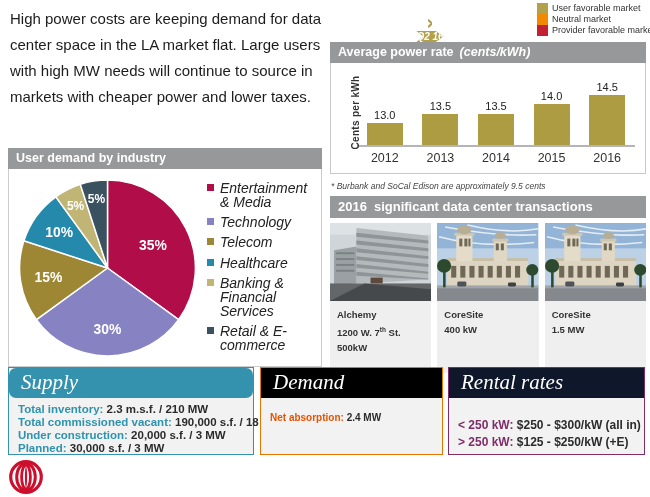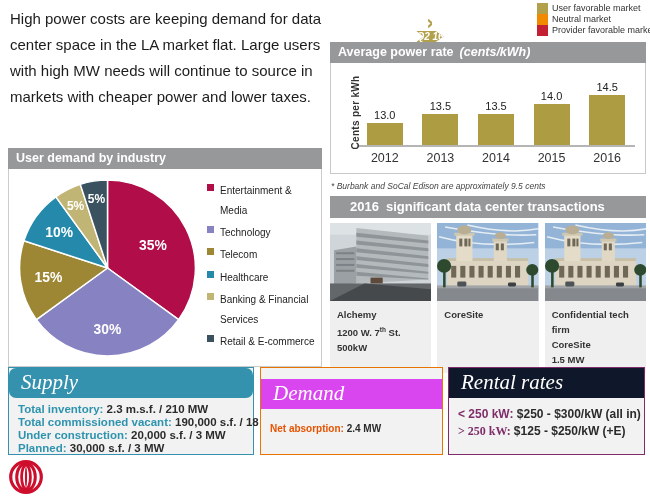--- a/index.html
+++ b/index.html
@@ -32,52 +32,52 @@
   .bar-col{flex:1;display:flex;flex-direction:column;align-items:center;justify-content:flex-end;}
   .bar-val{font-size:11px;color:#222;margin-bottom:2px;}
   .bar{width:36px;}
   .axis-line{height:2px;background:#b5b5b5;margin-top:0;}
   .years-row{display:flex;height:22px;align-items:center;}
   .bar-year{flex:1;text-align:center;font-size:12.5px;color:#333;}
   .chart-footnote{position:absolute;left:331px;top:181px;font-size:8.5px;font-style:italic;color:#444;}
 
   
   .tx-panel{position:absolute;left:330px;top:196px;width:316px;}
-  .tx-header{background:#97989A;color:#fff;font-size:13px;font-weight:bold;height:22px;line-height:22px;padding-left:20px;}
+  .tx-header{background:#97989A;color:#fff;font-size:13px;font-weight:bold;height:22px;line-height:22px;padding-left:8px;}
   .tx-header .yr{margin-right:7px;}
   .tx-cards{display:flex;gap:6px;margin-top:5px;}
   .tx-card{flex:1;display:flex;flex-direction:column;}
   .tx-photo{height:78px;overflow:hidden;}
   .tx-photo svg{width:100%;height:100%;display:block;}
   .tx-cap{background:#efefef;flex:1;min-height:60px;padding:6px 7px;font-size:9.5px;font-weight:bold;color:#333;line-height:15px;}
   .tx-cap sup{font-size:6.5px;}
 
   
   .pie-panel{position:absolute;left:8px;top:148px;width:314px;}
   .pie-body{border:1px solid #ccc;border-top:none;background:#fff;height:197px;display:flex;padding:0;}
   .pie-svg-wrap{width:190px;padding:5px 0 0 6px;}
   .pie-label{fill:#fff;font-size:15px;font-weight:bold;font-family:"Liberation Sans",sans-serif;}
   .pie-label.small{font-size:13px;}
   .pie-legend{flex:1;display:flex;flex-direction:column;justify-content:space-between;padding:12px 4px 14px 2px;}
   .pl-row{display:flex;}
   .pl-marker{width:7px;height:7px;flex:0 0 7px;margin-top:3px;}
-  .pl-label{font-size:10px;color:#222;line-height:20px;padding-left:6px;}
+  .pl-label{font-size:14px;color:#222;line-height:14px;padding-left:6px;font-style:italic;}
 
   
   .sum-box{position:absolute;top:367px;height:88px;border:1px solid;background:#f2f2f2;box-sizing:border-box;}
   .box-header{height:30px;color:#fff;font-family:"Liberation Serif",serif;font-style:italic;font-size:21px;line-height:29px;padding-left:12px;}
   .box-body{padding:5px 9px;}
   .box-line{font-size:11.5px;font-weight:bold;line-height:13px;white-space:nowrap;}
   .box-value{color:#2b2b2b;}
   #supply-box{left:8px;width:246px;}
   #demand-box{left:260px;width:183px;}
   #rental-box{left:448px;width:197px;}
   #demand-box .box-body{padding-top:12px;}
   #demand-box .box-line{font-size:10px;line-height:16px;}
-  #rental-box .box-body{padding-top:8px;}
+  #rental-box .box-body{padding-top:19px;}
   #rental-box .box-line{font-size:12px;line-height:17px;}
 
   
   .footer{position:absolute;left:8px;top:459px;display:flex;align-items:center;}
   .jll-text{font-family:"Liberation Serif",serif;font-weight:bold;font-size:31px;color:#121225;margin-left:5px;letter-spacing:1px;}
 </style>
 </head>
 <body>
 
 <div class="intro">High power costs are keeping demand for data center space in the LA market flat. Large users with high MW needs will continue to source in markets with cheaper power and lower taxes.</div>
@@ -225,20 +225,21 @@
               <rect x="6" y="48" width="2.5" height="18"></rect>
     <circle cx="94" cy="48" r="6"></circle>
               <rect x="93" y="52" width="2.5" height="14"></rect>
             </g>
     <rect x="20" y="60" width="9" height="5" rx="1.5" fill="#4e5357"></rect>
             <rect x="70" y="61" width="8" height="4" rx="1.5" fill="#3c4043"></rect>
           </svg>
         </div>
         <div class="tx-cap">
           <div>CoreSite</div>
+          <div>400 kW</div>
         </div>
       </div>
       <div class="tx-card">
         <div class="tx-photo">
           <svg viewBox="0 0 100 80" preserveAspectRatio="none">
     <rect width="100" height="80" fill="#93b4d6"></rect>
             <rect y="26" width="100" height="42" fill="#bcd0e6"></rect>
     <g stroke="#ffffff" stroke-width="1.6" opacity="0.75" fill="none">
     <path d="M8,4 C40,10 70,14 98,12"></path>
               <path d="M2,14 C30,22 60,24 96,20"></path>
@@ -273,21 +274,20 @@
               <circle cx="7" cy="44" r="7"></circle>
               <rect x="6" y="48" width="2.5" height="18"></rect>
     <circle cx="94" cy="48" r="6"></circle>
               <rect x="93" y="52" width="2.5" height="14"></rect>
             </g>
     <rect x="20" y="60" width="9" height="5" rx="1.5" fill="#4e5357"></rect>
             <rect x="70" y="61" width="8" height="4" rx="1.5" fill="#3c4043"></rect>
           </svg>
         </div>
         <div class="tx-cap">
-          <div>Confidential tech firm</div>
           <div>CoreSite</div>
           <div>1.5 MW</div>
         </div>
       </div>
     </div>
 </div>
 
 <div class="pie-panel">
   <div class="panel-header">User demand by industry</div>
   <div class="pie-body">
@@ -339,30 +339,30 @@
 <div class="sum-box" id="supply-box" style="border-color: rgb(53, 146, 174);">
   <div class="box-header" style="background: rgb(53, 146, 174); border-radius: 7px;">Supply</div>
   <div class="box-body">
       <div class="box-line"><span class="box-label" style="color: rgb(46, 147, 174);">Total inventory: </span><span class="box-value">2.3 m.s.f. / 210 MW</span></div>
       <div class="box-line"><span class="box-label" style="color: rgb(46, 147, 174);">Total commissioned vacant: </span><span class="box-value">190,000 s.f. / 18 MW</span></div>
       <div class="box-line"><span class="box-label" style="color: rgb(46, 147, 174);">Under construction: </span><span class="box-value">20,000 s.f. / 3 MW</span></div>
       <div class="box-line"><span class="box-label" style="color: rgb(46, 147, 174);">Planned: </span><span class="box-value">30,000 s.f. / 3 MW</span></div>
     </div>
 </div>
 <div class="sum-box" id="demand-box" style="border-color: rgb(232, 117, 0);">
-  <div class="box-header" style="background: #d946ef; margin-top: 11px;">Demand</div>
+  <div class="box-header" style="background: #000000;">Demand</div>
   <div class="box-body">
       <div class="box-line"><span class="box-label" style="color: rgb(230, 83, 0);">Net absorption: </span><span class="box-value">2.4  MW</span></div>
     </div>
 </div>
 <div class="sum-box" id="rental-box" style="border-color: rgb(126, 45, 104);">
   <div class="box-header" style="background: #0f172a;">Rental rates</div>
   <div class="box-body">
       <div class="box-line"><span class="box-label" style="color: rgb(126, 45, 104);">&lt; 250 kW: </span><span class="box-value">$250 - $300/kW (all in)</span></div>
-      <div class="box-line"><span class="box-label" style="color: rgb(126, 45, 104); font-family: Liberation Serif, serif;">&gt; 250 kW: </span><span class="box-value">$125 - $250/kW (+E)</span></div>
+      <div class="box-line"><span class="box-label" style="color: rgb(126, 45, 104);">&gt; 250 kW: </span><span class="box-value">$125 - $250/kW (+E)</span></div>
     </div>
 </div>
 
 <div class="footer">
   <svg width="36" height="36" viewBox="0 0 36 36">
     <g fill="none" stroke="#CE0E2D">
       <circle cx="18" cy="18" r="15.3" stroke-width="3.2"></circle>
       <ellipse cx="18" cy="18" rx="9.3" ry="13.6" stroke-width="3"></ellipse>
       <ellipse cx="18" cy="18" rx="4.4" ry="12" stroke-width="2.8"></ellipse>
     </g>

